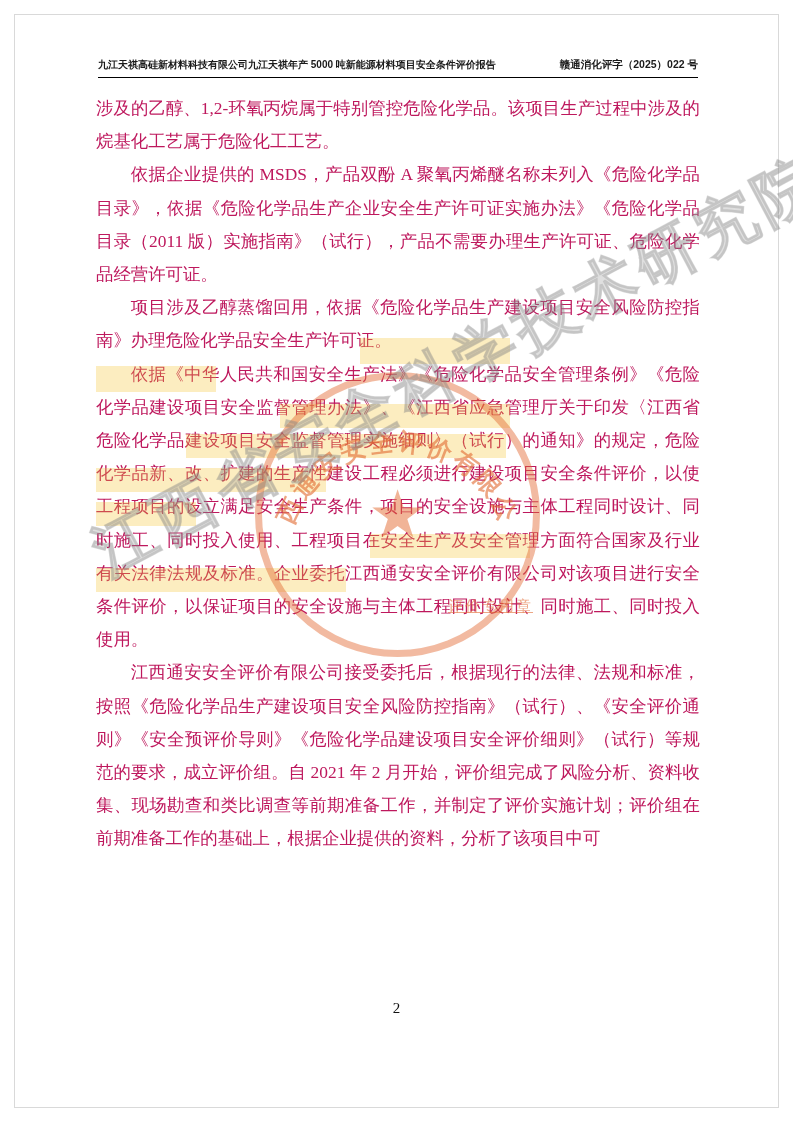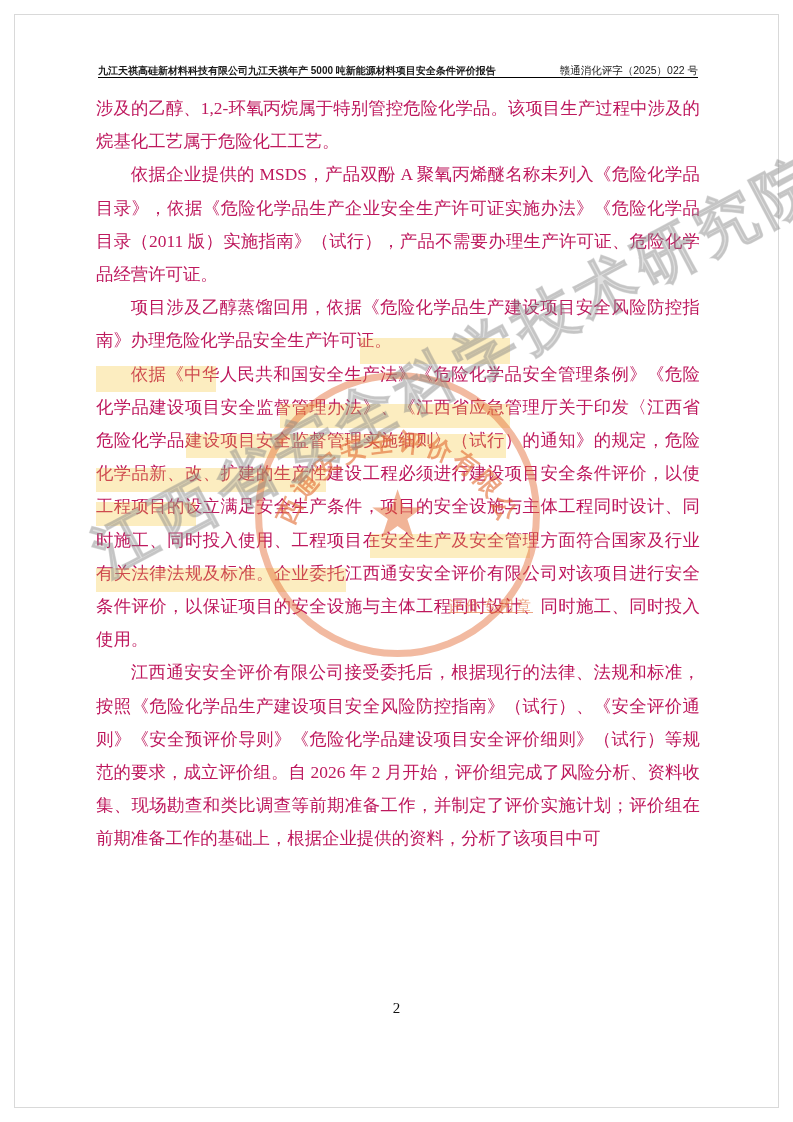--- a/index.html
+++ b/index.html
@@ -24,37 +24,37 @@
     top: 14px;
     width: 765px;
     height: 1094px;
     border: 1px solid #d9d9d9;
     box-sizing: border-box;
     pointer-events: none;
   }
   .header {
     position: absolute;
     left: 98px;
-    top: 64px;
+    top: 58px;
     width: 600px;
     display: flex;
     justify-content: space-between;
     align-items: center;
     font-size: 10.5px;
     font-family: "Liberation Sans", sans-serif;
     color: #1a1a1a;
     letter-spacing: 0px;
     white-space: nowrap;
   }
   .header-left {
     font-weight: bold;
     font-size: 10px;
   }
   .header-right {
-    font-weight: normal;
+    font-weight: bold;
     font-size: 10.5px;
     padding-left: 20px;
   }
   .header-rule {
     position: absolute;
     left: 98px;
     top: 77px;
     width: 600px;
     height: 1px;
     background: #000;
@@ -183,21 +183,21 @@
     <span class="header-left">九江天祺高硅新材料科技有限公司九江天祺年产 5000 吨新能源材料项目安全条件评价报告</span>
     <span class="header-right">赣通消化评字（2025）022 号</span>
   </div>
   <div class="header-rule"></div>
 
   <div class="content">
     <p class="noindent">涉及的乙醇、1,2-环氧丙烷属于特别管控危险化学品。该项目生产过程中涉及的烷基化工艺属于危险化工工艺。</p>
     <p>依据企业提供的 MSDS，产品双酚 A 聚氧丙烯醚名称未列入《危险化学品目录》，依据《危险化学品生产企业安全生产许可证实施办法》《危险化学品目录（2011 版）实施指南》（试行），产品不需要办理生产许可证、危险化学品经营许可证。</p>
     <p>项目涉及乙醇蒸馏回用，依据《危险化学品生产建设项目安全风险防控指南》办理危险化学品安全生产许可证。</p>
     <p>依据《中华人民共和国安全生产法》《危险化学品安全管理条例》《危险化学品建设项目安全监督管理办法》、《江西省应急管理厅关于印发〈江西省危险化学品建设项目安全监督管理实施细则〉（试行）的通知》的规定，危险化学品新、改、扩建的生产性建设工程必须进行建设项目安全条件评价，以使工程项目的设立满足安全生产条件，项目的安全设施与主体工程同时设计、同时施工、同时投入使用、工程项目在安全生产及安全管理方面符合国家及行业有关法律法规及标准。企业委托江西通安安全评价有限公司对该项目进行安全条件评价，以保证项目的安全设施与主体工程同时设计、同时施工、同时投入使用。</p>
-    <p>江西通安安全评价有限公司接受委托后，根据现行的法律、法规和标准，按照《危险化学品生产建设项目安全风险防控指南》（试行）、《安全评价通则》《安全预评价导则》《危险化学品建设项目安全评价细则》（试行）等规范的要求，成立评价组。自 2026 年 2 月开始，评价组完成了风险分析、资料收集、现场勘查和类比调查等前期准备工作，并制定了评价实施计划；评价组在前期准备工作的基础上，根据企业提供的资料，分析了该项目中可</p>
+    <p>江西通安安全评价有限公司接受委托后，根据现行的法律、法规和标准，按照《危险化学品生产建设项目安全风险防控指南》（试行）、《安全评价通则》《安全预评价导则》《危险化学品建设项目安全评价细则》（试行）等规范的要求，成立评价组。自 2021 年 2 月开始，评价组完成了风险分析、资料收集、现场勘查和类比调查等前期准备工作，并制定了评价实施计划；评价组在前期准备工作的基础上，根据企业提供的资料，分析了该项目中可</p>
   </div>
 
   <div class="stamp-layer">
 
     <div class="highlight-band hl1"></div>
     <div class="highlight-band hl2"></div>
     <div class="highlight-band hl3"></div>
     <div class="highlight-band hl4"></div>
     <div class="highlight-band hl5"></div>
     <div class="highlight-band hl6"></div>

